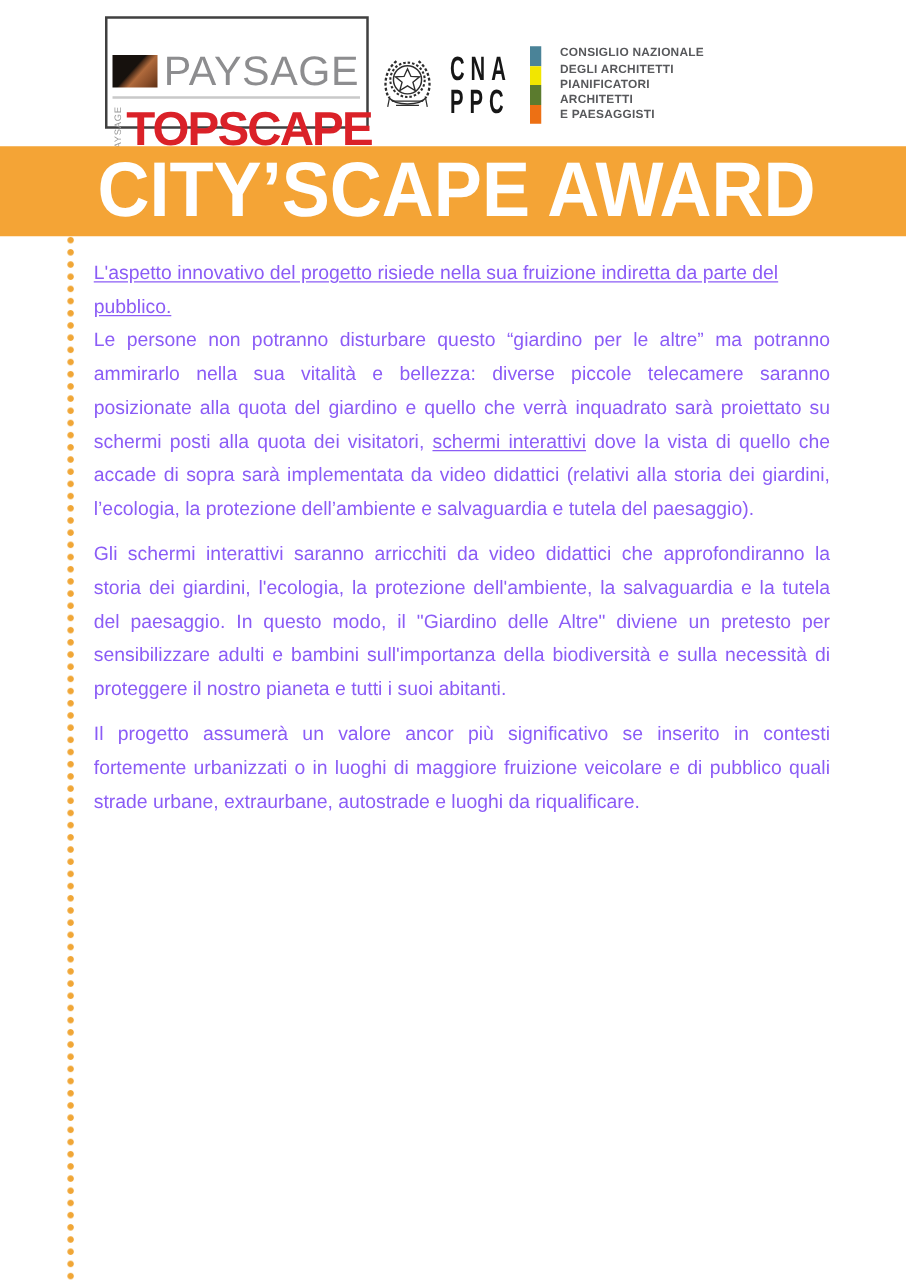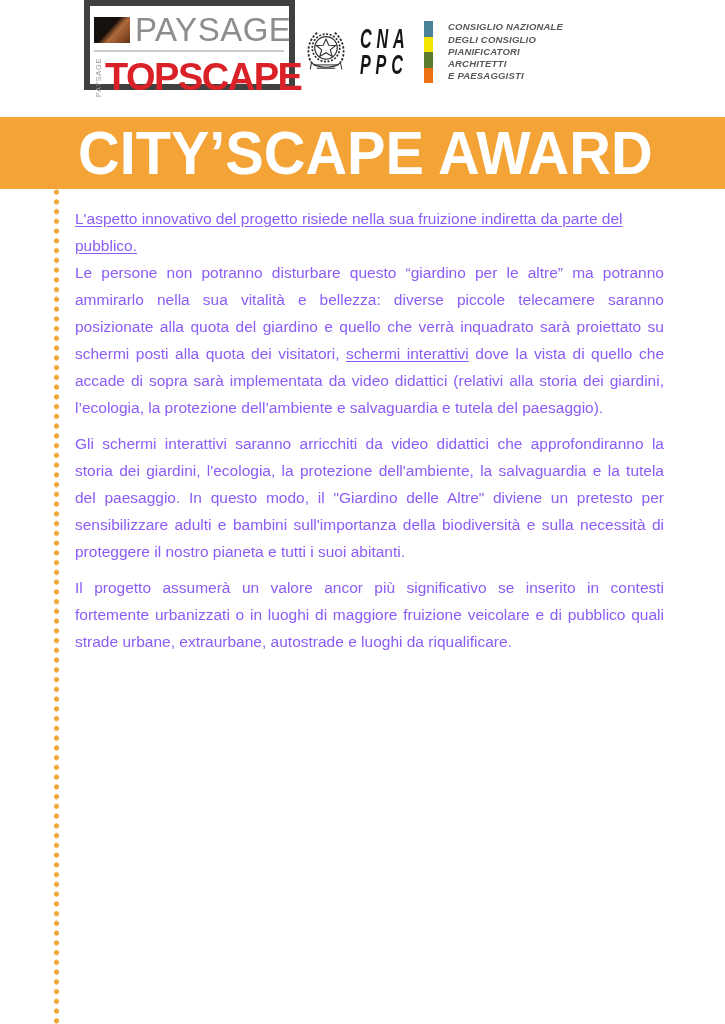--- a/index.html
+++ b/index.html
@@ -13,38 +13,38 @@
   .dotted-border {
     position:absolute; left:53px; top:2px; bottom:0; width:7px; z-index:1;
     background-image:radial-gradient(circle at 50% 50%, var(--dot,#F0A636) 2.2px, rgba(255,255,255,0) 2.9px);
     background-size:7px 9.75px; background-repeat:repeat-y;
   }
 
   
   .header { position:absolute; top:0; left:0; width:725px; height:117px; background:#fff; z-index:2; }
 
   .paysage-logo {
-    position:absolute; left:84px; top:0; width:211px; height:90px;
-    background:#fff; border:6px solid #404040; padding:3px 5px 2px 4px;
+    position:absolute; left:84px; top:13px; width:211px; height:90px;
+    background:#fff; border:2px solid #404040; padding:21px 5px 2px 4px;
   }
   .paysage-row { display:flex; align-items:center; height:41px; }
   .paysage-icon {
     width:36px; height:26px; margin-right:5px; flex-shrink:0;
     background:linear-gradient(132deg,#16110d 0%,#16110d 45%,#4e2e1a 49%,#b06a3c 60%,#8c4f2a 80%,#5e3014 100%);
   }
   .paysage-text { font-size:33px; letter-spacing:0.5px; white-space:nowrap; }
   .paysage-divider { height:2px; background:#c9c9c9; }
   .topscape-row { display:flex; align-items:center; height:50px; }
   .paysage-vertical {
     writing-mode:vertical-rl; transform:rotate(180deg);
     font-size:7.5px; color:#9a9a9a; letter-spacing:0.6px; line-height:9px; flex-shrink:0;
   }
   .topscape-text { font-size:38px; font-weight:bold; letter-spacing:-1.5px; margin-left:2px; white-space:nowrap; }
 
-  .cnappc-logo { position:absolute; left:301px; top:16px; height:72px; display:flex; align-items:center;font-style:italic; }
+  .cnappc-logo { position:absolute; left:301px; top:32px; height:72px; display:flex; align-items:center; }
   .emblem { width:50px; height:60px; flex-shrink:0; }
   .acronym-wrap { width:54px; margin-left:9px; overflow:visible; flex-shrink:0; }
   .cnappc-acronym {
     width:88px; transform:scaleX(0.60); transform-origin:0 50%;
     font-size:27px; font-weight:bold; color:#161616; letter-spacing:8px; line-height:26px; white-space:nowrap;
   }
   .cnappc-bar { width:9px; height:62px; display:flex; flex-direction:column; margin-left:10px; flex-shrink:0; }
   .cnappc-bar span { flex:1; }
   .cnappc-lines {
     margin-left:15px; font-size:9.5px; font-weight:bold; color:#57585B;
@@ -110,21 +110,21 @@
 
       <div class="cnappc-bar">
         <span style="background-color: rgb(74, 131, 152);"></span>
         <span style="background-color: rgb(242, 230, 0);"></span>
         <span style="background-color: rgb(91, 123, 46);"></span>
         <span style="background-color: rgb(237, 112, 20);"></span>
       </div>
 
       <div class="cnappc-lines">
         <div>CONSIGLIO NAZIONALE</div>
-        <div>DEGLI CONSIGLIO</div>
+        <div>DEGLI ARCHITETTI</div>
         <div>PIANIFICATORI</div>
         <div>ARCHITETTI</div>
         <div>E PAESAGGISTI</div>
       </div>
     </div>
   </header>
 
   <div class="banner" style="background-color: rgb(244, 164, 54);">
     <span class="banner-text" style="color: rgb(255, 255, 255);">CITY’SCAPE AWARD</span>
   </div>

